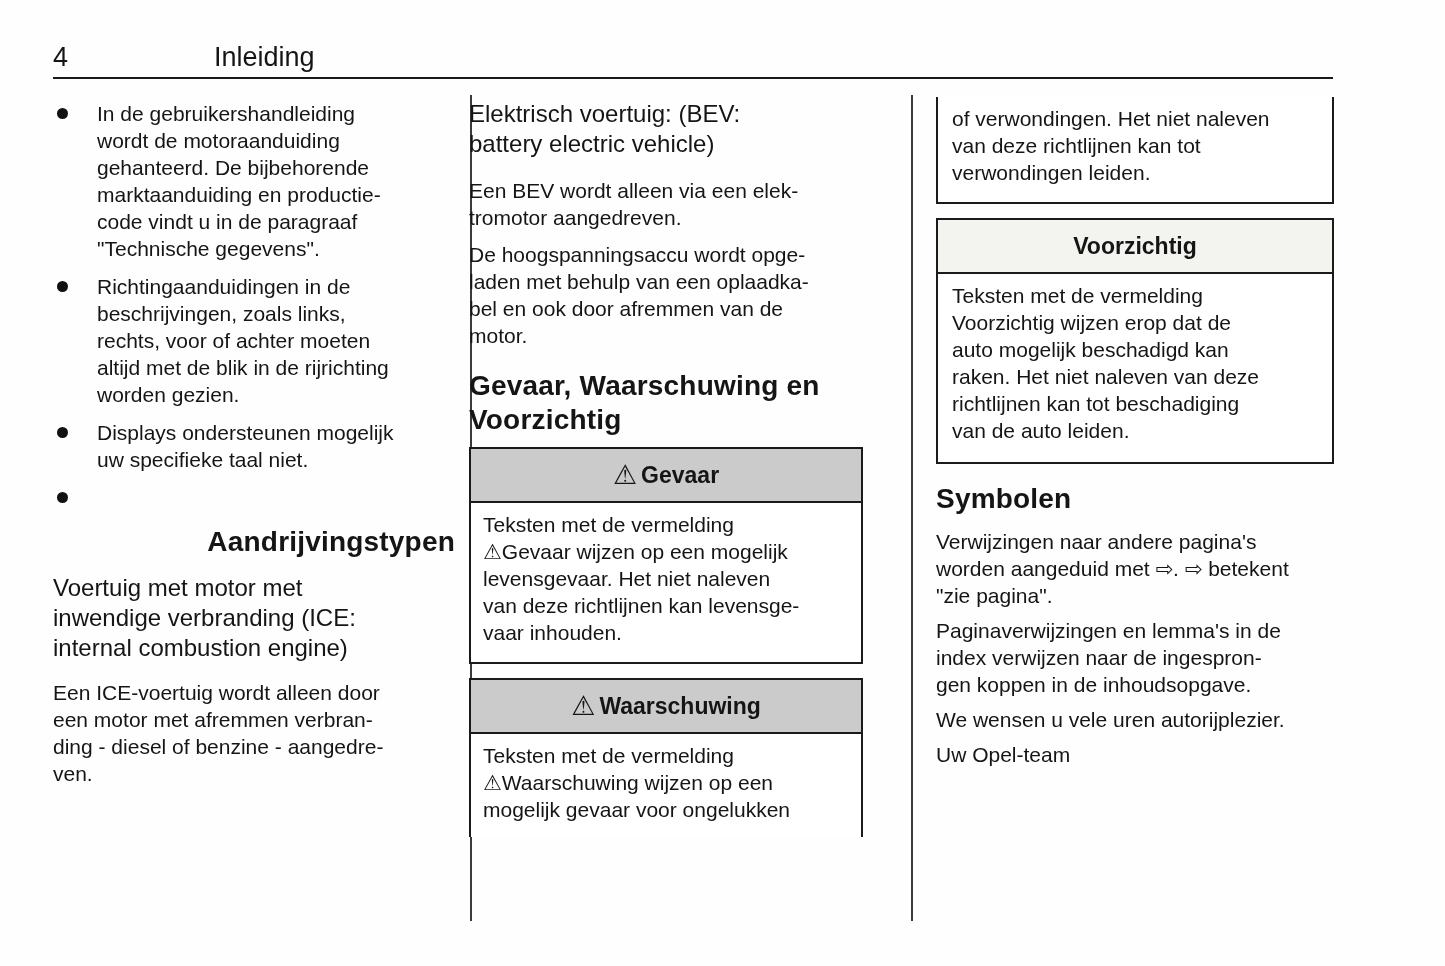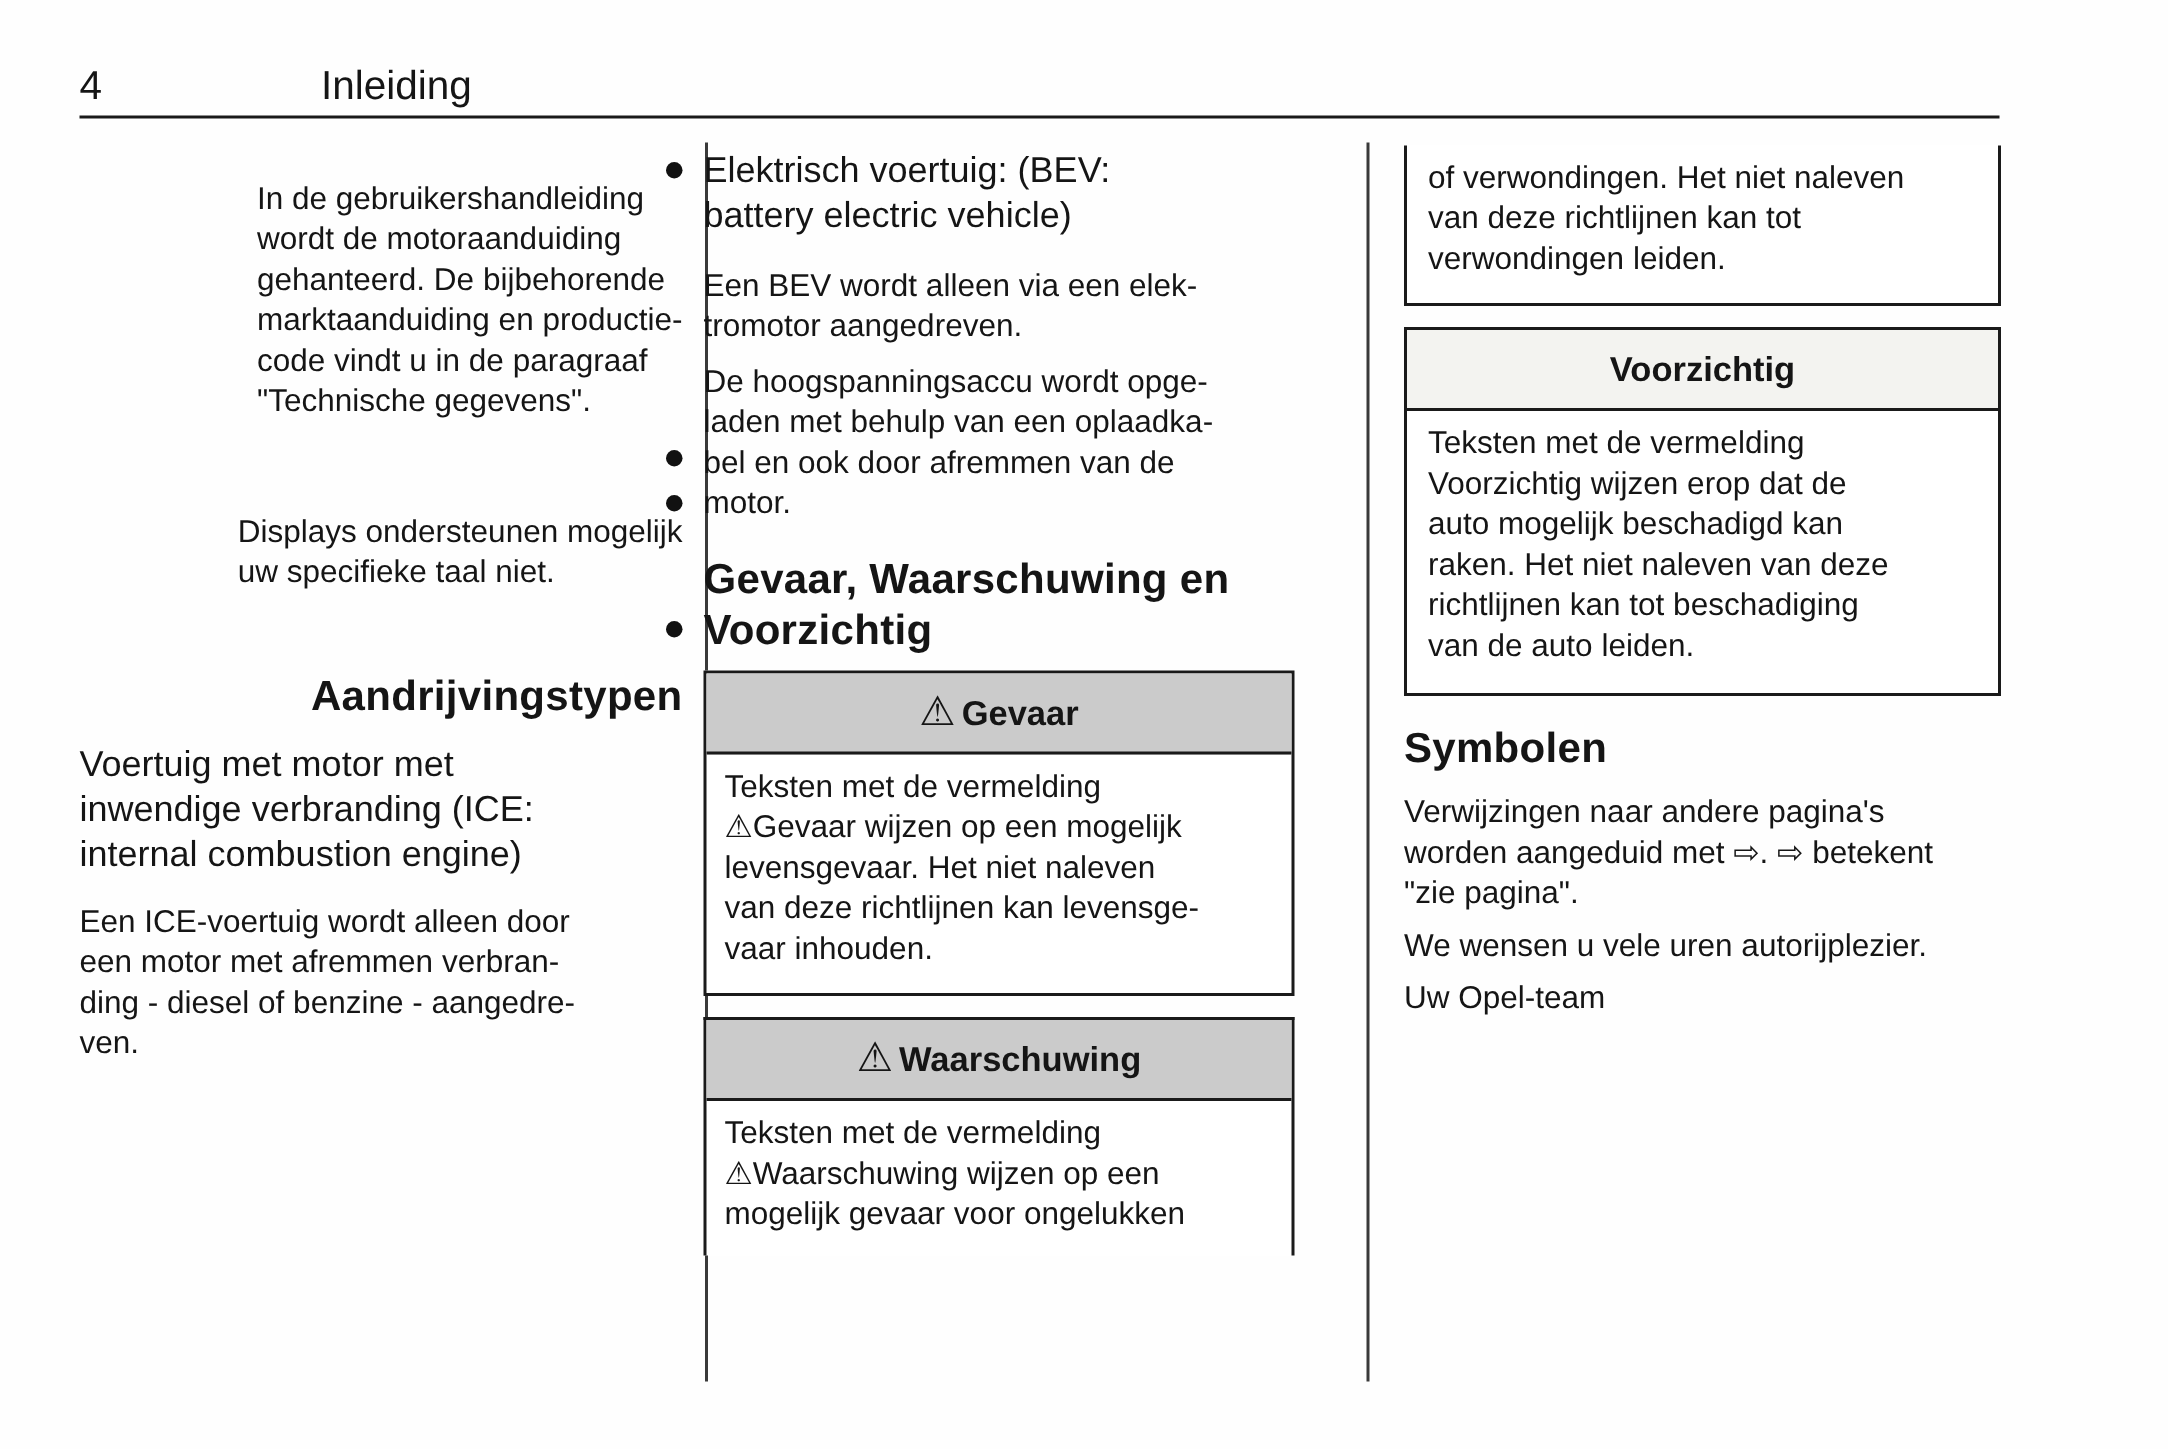--- a/index.html
+++ b/index.html
@@ -19,21 +19,21 @@
   
   .col{position:absolute;top:100px;}
   #col1{left:53px;width:402px;}
   #col2{left:469px;width:394px;top:99px;}
   #col3{left:936px;width:398px;top:97px;}
 
   .preline{white-space:pre-line;}
   .body-text{font-size:21px;line-height:27px;}
 
   
-  .bullet-item{display:flex;align-items:flex-end;margin-bottom:11px;flex-direction:column;}
+  .bullet-item{display:flex;align-items:flex-start;margin-bottom:11px;}
   .bullet-dot{flex:0 0 auto;width:11px;height:11px;border-radius:50%;background:#111;margin:8px 0 0 4px;}
   .bullet-text{margin-left:29px;}
 
   .h1{font-size:28px;line-height:34px;font-weight:bold;letter-spacing:0.2px;}
   .h2{font-size:24px;line-height:30px;font-weight:normal;}
 
   #col1 .h1{margin-top:22px;text-align:right;}
   #col1 .h2{margin-top:14px;}
   #col1 .para{margin-top:16px;}
 
@@ -81,20 +81,25 @@
         <span class="bullet-dot"></span>
         <span class="bullet-text preline">In de gebruikershandleiding
 wordt de motoraanduiding
 gehanteerd. De bijbehorende
 marktaanduiding en productie-
 code vindt u in de paragraaf
 "Technische gegevens".</span>
       </div>
       <div class="bullet-item body-text">
         <span class="bullet-dot"></span>
+        <span class="bullet-text preline">Richtingaanduidingen in de
+beschrijvingen, zoals links,
+rechts, voor of achter moeten
+altijd met de blik in de rijrichting
+worden gezien.</span>
       </div>
       <div class="bullet-item body-text">
         <span class="bullet-dot"></span>
         <span class="bullet-text preline">Displays ondersteunen mogelijk
 uw specifieke taal niet.</span>
       </div>
       <div class="bullet-item body-text">
         <span class="bullet-dot"></span>
       </div>
     </div>
@@ -159,17 +164,20 @@
 auto mogelijk beschadigd kan
 raken. Het niet naleven van deze
 richtlijnen kan tot beschadiging
 van de auto leiden.</div>
     </div>
 
     <div class="h1">Symbolen</div>
     <div class="para-sym1 body-text preline">Verwijzingen naar andere pagina's
 worden aangeduid met ⇨. ⇨ betekent
 "zie pagina".</div>
+    <div class="para-sym body-text preline">Paginaverwijzingen en lemma's in de
+index verwijzen naar de ingespron-
+gen koppen in de inhoudsopgave.</div>
     <div class="para-sym body-text preline">We wensen u vele uren autorijplezier.</div>
     <div class="para-sym body-text preline">Uw Opel-team</div>
   </div>
 
 </div>
 
 </body></html>

